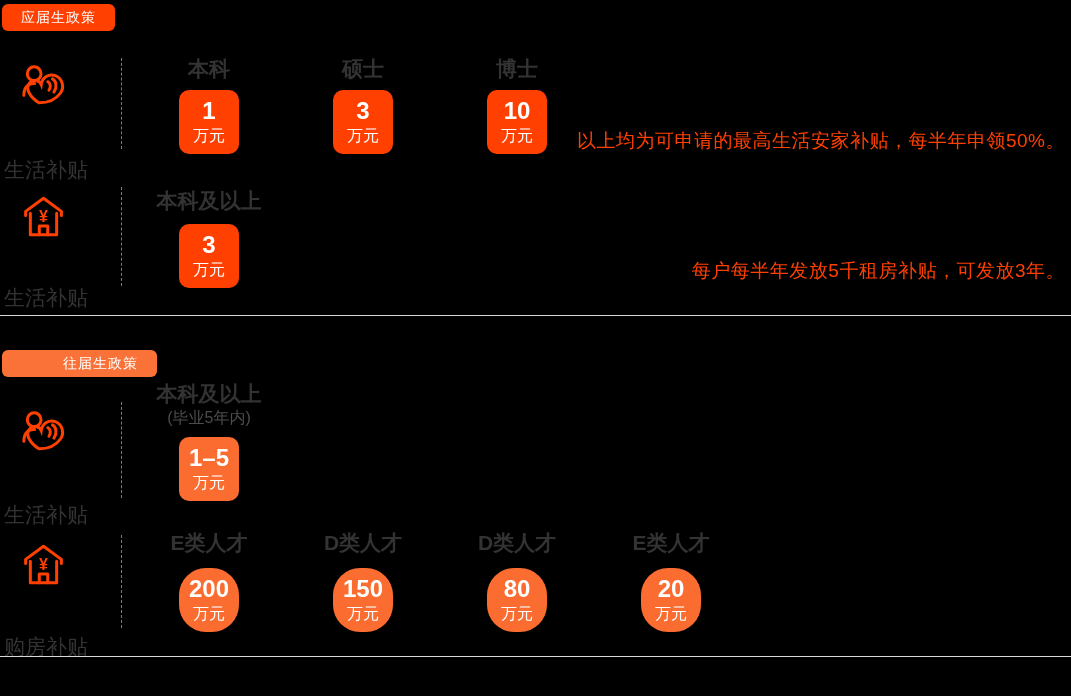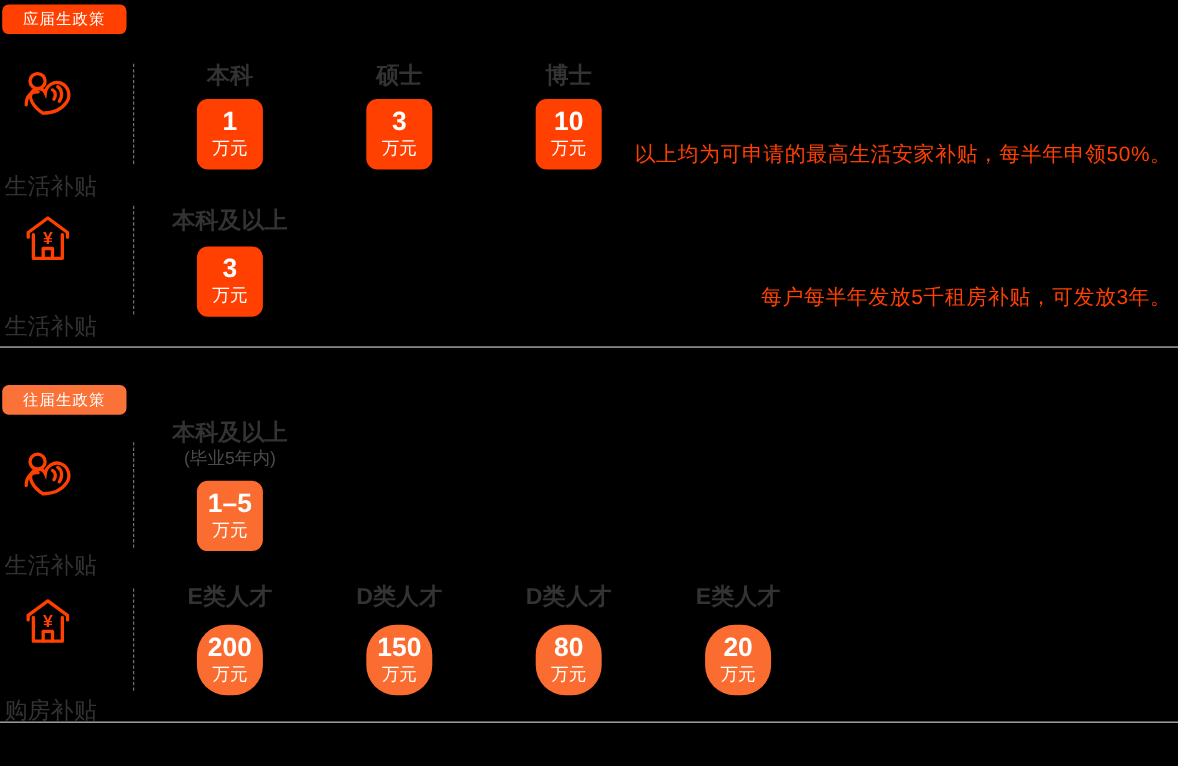--- a/index.html
+++ b/index.html
@@ -7,21 +7,21 @@
     position:relative;width:1071px;height:696px;background:var(--bg,#000);
     font-family:"Liberation Sans","DejaVu Sans",sans-serif;overflow:hidden;
   }
   .row{position:absolute;left:0;top:0;width:100%;height:100%;pointer-events:none;}
   .badge{
     position:absolute;left:2px;width:113px;height:27px;border-radius:6px;
     color:#fff;font-size:14px;letter-spacing:1px;
     display:flex;align-items:center;justify-content:center;
   }
   .badge-a{top:4px;background:var(--accent-a,#FF4000);}
-  .badge-b{top:350px;background:var(--badge-b,#FB7239);}
+  .badge-b{top:350px;background:var(--badge-b,#FB7239);padding-left:42px;}
   .icon{position:absolute;width:47px;height:48px;}
   .icon-a1{left:21px;top:61px;}
   .icon-a2{left:20px;top:193px;}
   .icon-b1{left:21px;top:407px;}
   .icon-b2{left:20px;top:541px;}
   .row-label{
     position:absolute;left:0;width:92px;text-align:center;
     font-size:21px;line-height:25px;font-weight:500;color:var(--gray,#333);margin-top:40px;
   }
   .label-a1{top:117px;} .label-a2{top:245px;} .label-b1{top:462px;} .label-b2{top:594px;}

